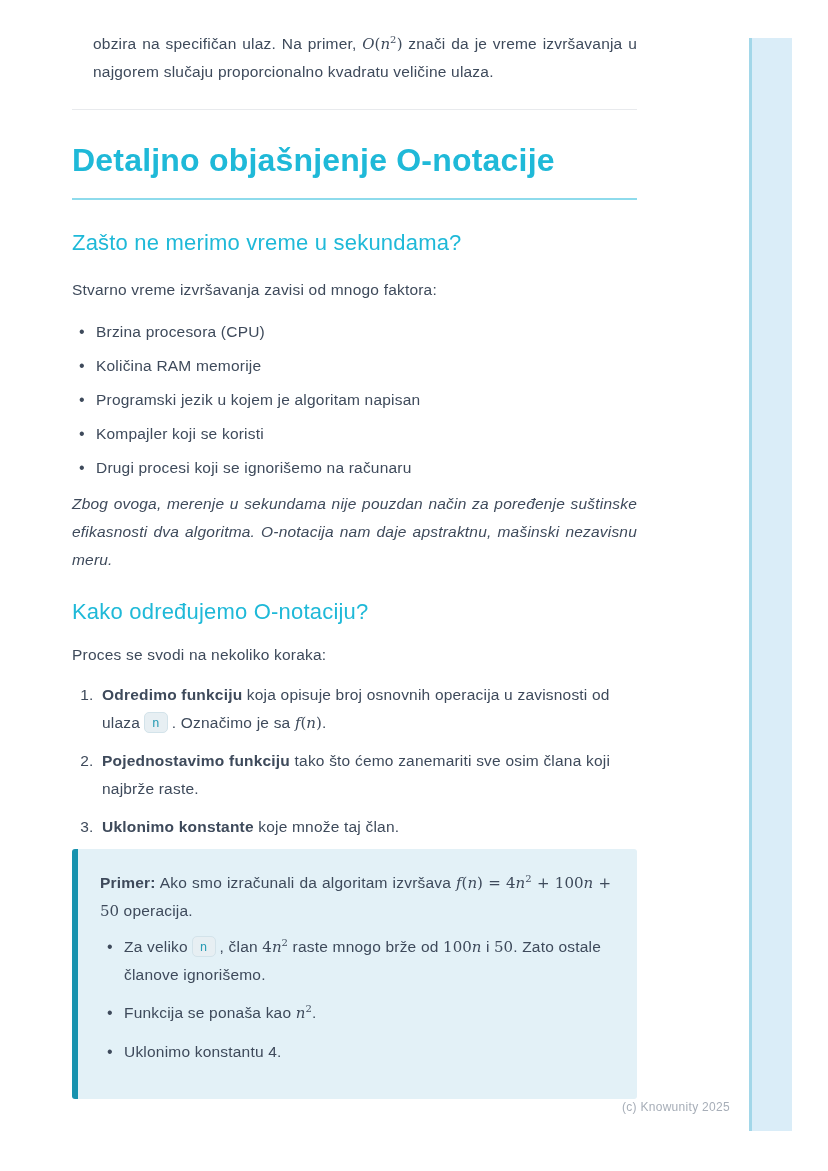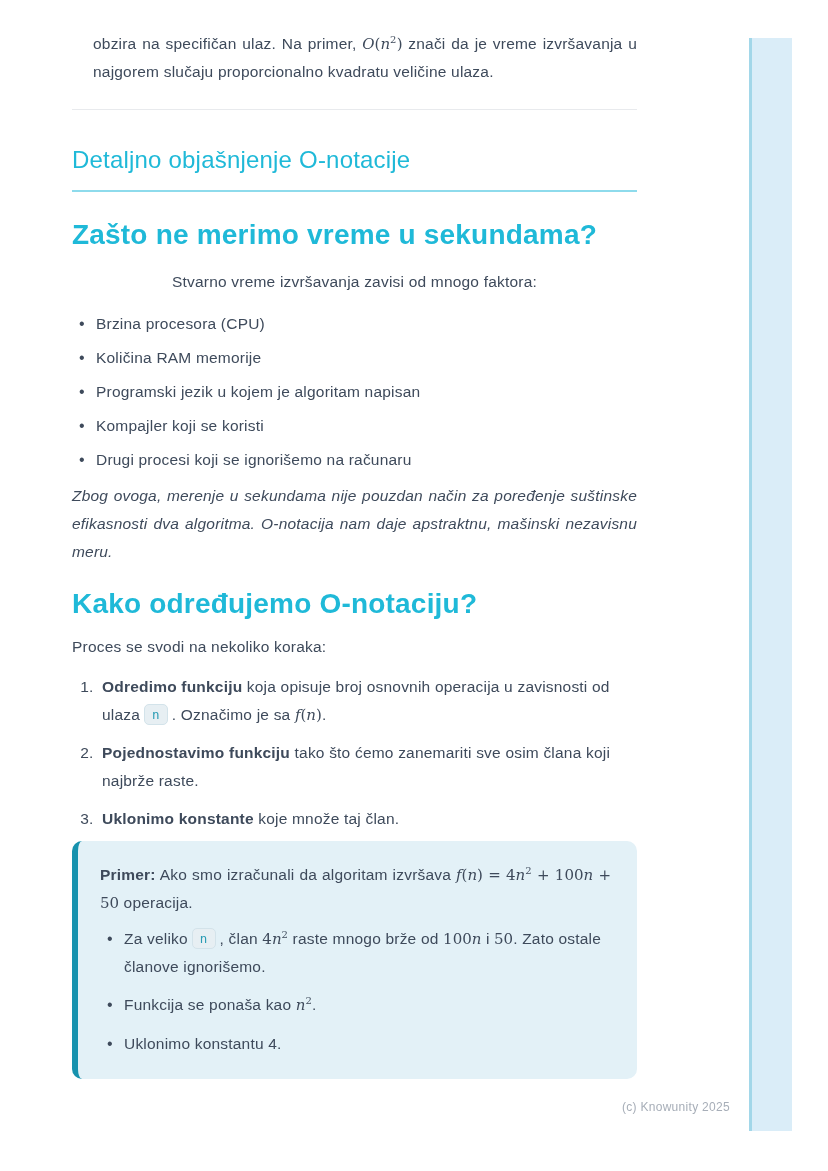--- a/index.html
+++ b/index.html
@@ -46,38 +46,38 @@
   }
   .justify{text-align:justify;}
   .indent{margin-left:21px;}
   .divider{
     border:none;
     border-top:1px solid var(--divider);
     margin-top:23px;
   }
   h1{
     margin-top:32px;
-    font-size:24px;
+    font-size:32px;
     line-height:36px;
+    font-weight:700;
+    color:var(--accent);
+    letter-spacing:.2px;
+    padding-bottom:20px;
+    border-bottom:2px solid var(--accent-underline);
+  }
+  h2{
+    margin-top:29px;
+    font-size:22px;
+    line-height:27px;
     font-weight:400;
     color:var(--accent);
     letter-spacing:.2px;
-    padding-bottom:12px;
-    border-bottom:2px solid var(--accent-underline);
-  }
-  h2{
-    margin-top:29px;
-    font-size:28px;
-    line-height:27px;
-    font-weight:700;
-    color:var(--accent);
-    letter-spacing:.2px;
   }
   h2.h2-how{margin-top:24px;}
-  .p-why-intro{margin-top:20px;text-align:center;}
+  .p-why-intro{margin-top:20px;}
   .p-conclusion{margin-top:8px;font-style:italic;}
   .p-how-intro{margin-top:16px;}
   ul.bullets{
     list-style:none;
     margin-top:14px;
   }
   ul.bullets > li{
     position:relative;
     padding-left:24px;
     font-size:15.5px;
@@ -124,22 +124,22 @@
     font-size:12.5px;
     line-height:17px;
     padding:1px 7px;
     margin:0 4px;
     vertical-align:1px;
   }
   .callout{
     margin-top:8px;
     background:var(--callout-bg);
     border-left:6px solid var(--callout-border);
-    border-radius:10px;
-    padding:20px 26px 22px 22px;
+    border-radius:3px;
+    padding:20px 26px 34px 22px;
   }
   .callout .para{line-height:27px;}
   ul.callout-bullets{margin-top:8px;}
   ul.callout-bullets > li{
     line-height:27px;
     margin-bottom:11px;
   }
   ul.callout-bullets > li:last-child{margin-bottom:0;}
   .footer{
     position:absolute;

